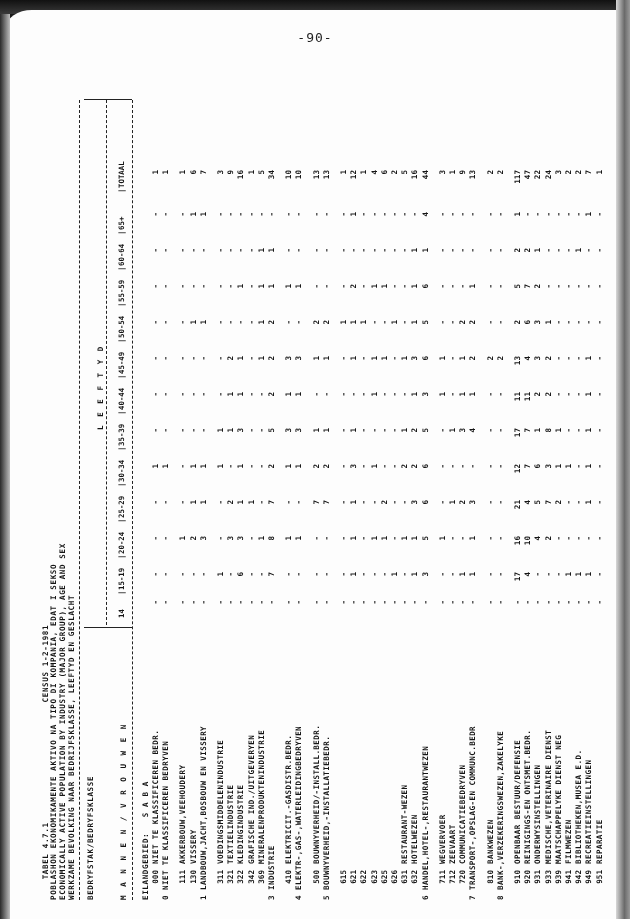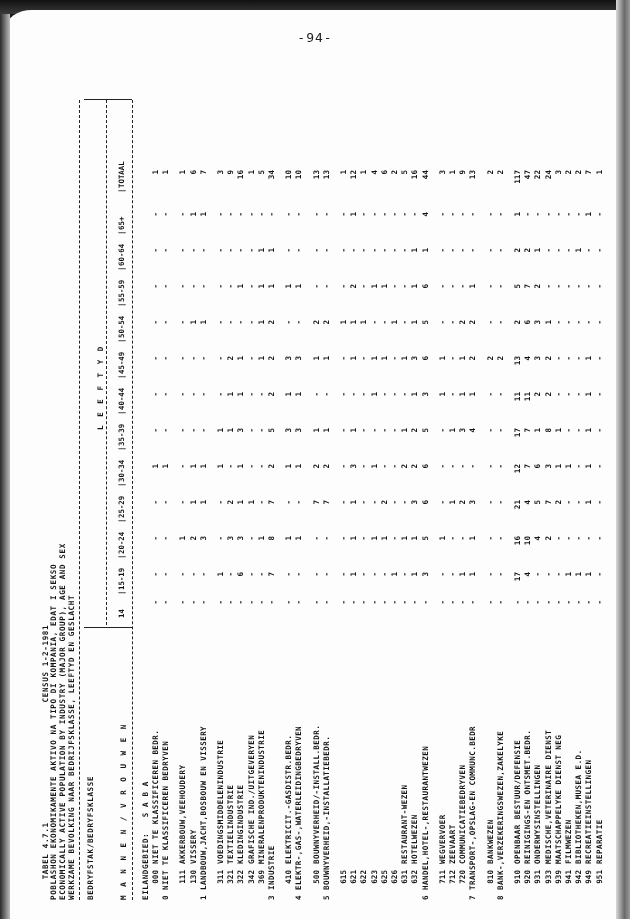--- a/index.html
+++ b/index.html
@@ -44,21 +44,21 @@
   .row .cell { position: absolute; width: 30px; text-align: right; }
 </style>
 </head>
 <body>
 
 <div class="topbar"></div>
 <div class="page"></div>
 <div class="left-shadow"></div>
 <div class="page-edge"></div>
 
-<div class="pagenum">-94-</div>
+<div class="pagenum">-90-</div>
 
 <div class="rot" id="rot">
   <div class="hdr-line" style="top:0px;">
     <span>TABEL 4.7.1</span><span style="display:inline-block;width:120px"></span><span>CENSUS 1-2-1981</span>
   </div>
   <div class="hdr-line" style="top:16px;">POBLASHON EKONOMIKAMENTE AKTIVO NA TIPO DI KOMPANIA, EDAT I SEKSO</div>
   <div class="hdr-line" style="top:25px;">ECONOMICALLY ACTIVE POPULATION BY INDUSTRY (MAJOR GROUP), AGE AND SEX</div>
   <div class="hdr-line" style="top:34px;">WERKZAME BEVOLKING NAAR BEDRIJFSKLASSE, LEEFTYD EN GESLACHT</div>
 
   <div class="dash" style="top:45px; width:800px;"></div>

